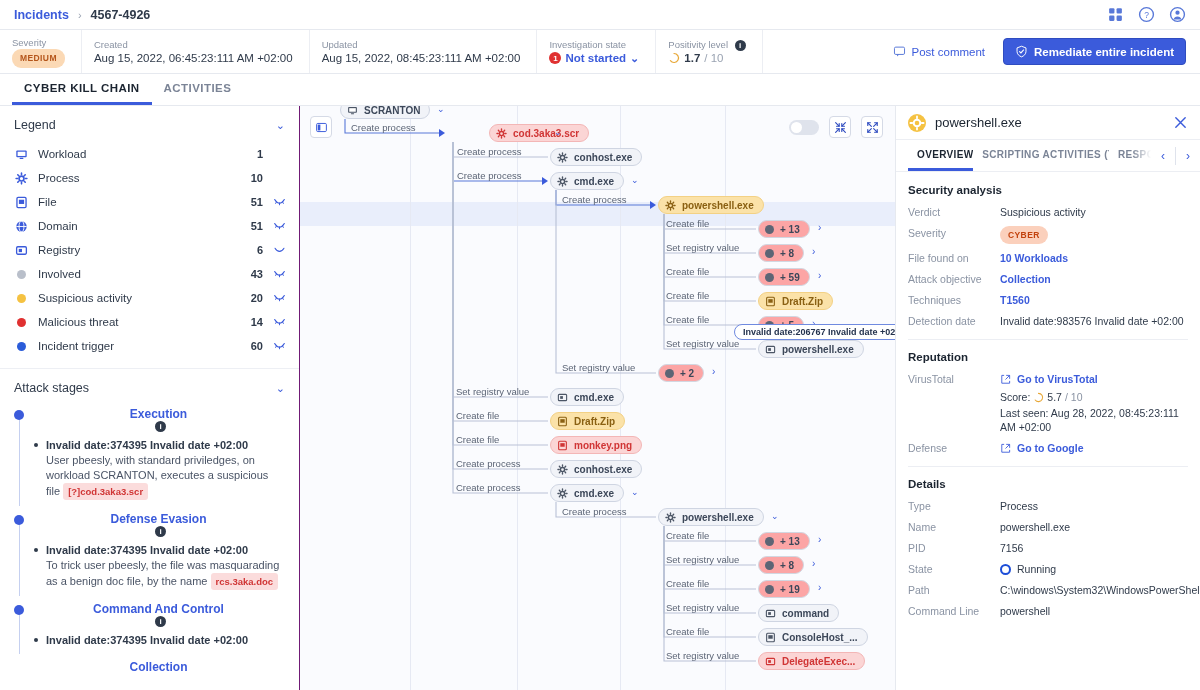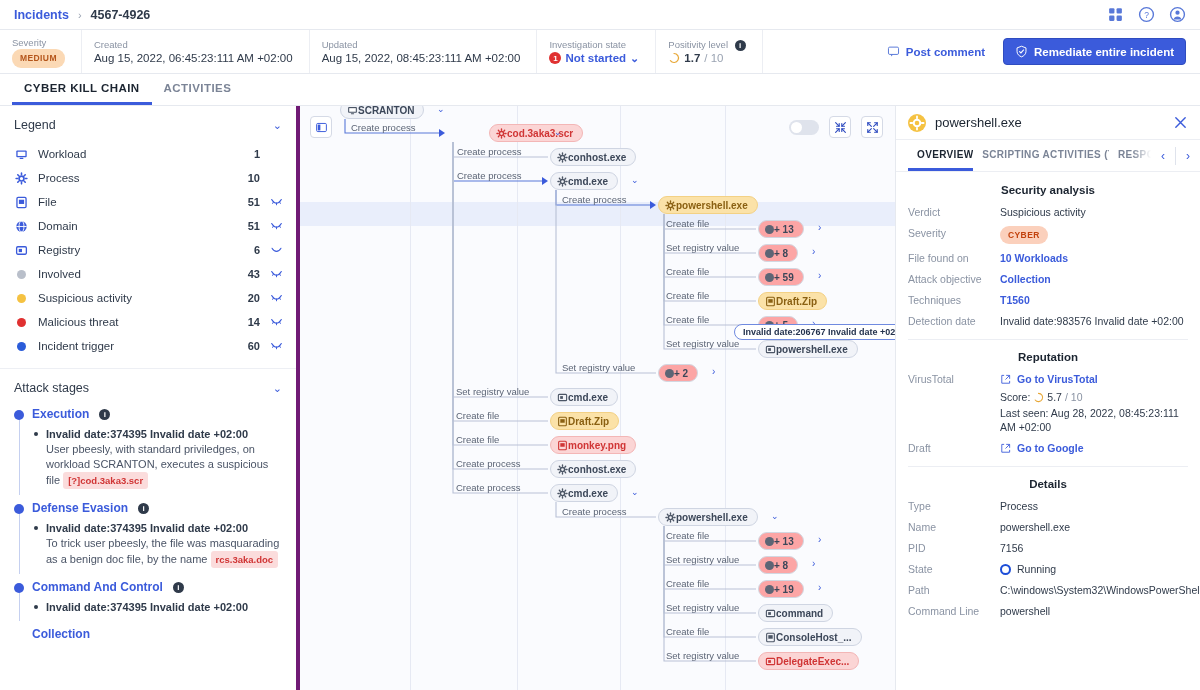--- a/index.html
+++ b/index.html
@@ -44,21 +44,21 @@
   .meta-value { font-size: 11.5px; color: #2f3a4a; line-height: 15px; display: flex; align-items: center; gap: 4px; white-space: nowrap; }
   .meta-value.red { color: #e03131; font-weight: 600; }
   .meta-value.link { color: #3b5bdb; font-weight: 600; }
   .badge-med {
     background: #fbd9b5; color: #b5561b; font-size: 8.5px; font-weight: 700;
     letter-spacing: .4px; padding: 2px 8px; border-radius: 9px; display: inline-block;
   }
   .meta-actions { flex: 1; display: flex; align-items: center; justify-content: flex-end; gap: 14px; padding-right: 14px; }
   .btn-ghost {
     display: flex; align-items: center; gap: 6px;
-    color: #3b5bdb; font-size: 11.5px; font-weight: 700;
+    color: #3b5bdb; font-size: 11.5px; font-weight: 400;
     background: none; border: none; cursor: pointer; padding: 5px 4px;
   }
   .btn-primary {
     display: flex; align-items: center; gap: 6px;
     background: #3b5bdb; color: #fff; font-size: 11.5px; font-weight: 600;
     border: 1px solid #2f4cc0; border-radius: 4px; padding: 6px 11px; cursor: pointer;
   }
   .dot-num {
     width: 12px; height: 12px; border-radius: 50%; background: #e03131; color: #fff;
     font-size: 8px; font-weight: 700; display: inline-flex; align-items: center; justify-content: center;
@@ -84,21 +84,21 @@
     color: #7b8496; cursor: pointer; border-bottom: 3px solid transparent;
   }
   .tab.active { color: #1b2430; border-bottom-color: #3b5bdb; }
 
   
   .workarea { flex: 1; display: flex; min-height: 0; }
 
   
   .leftpanel {
     width: 300px; flex: 0 0 300px; background: #fff;
-    border-right: 4px solid #701a75; overflow: hidden; position: relative;
+    border-right: 1px solid #701a75; overflow: hidden; position: relative;
   }
   .panel-head {
     display: flex; align-items: center; justify-content: space-between;
     padding: 12px 14px 10px 14px; font-size: 12.5px; color: #2f3a4a;
   }
   .chev { color: #3b5bdb; font-size: 11px; }
   .legend-list { padding: 0 14px; }
   .legend-row {
     display: flex; align-items: center; height: 24px; font-size: 11.5px; color: #2f3a4a;
   }
@@ -111,21 +111,21 @@
 
   .stage-list { padding: 2px 14px 0 14px; position: relative; }
   .stage { position: relative; padding-left: 18px; }
   .stage-rail {
     position: absolute; left: 5px; top: 6px; bottom: -6px; width: 1px; background: #c5d0f0;
   }
   .stage-dot {
     position: absolute; left: 0; top: 3px; width: 10px; height: 10px;
     border-radius: 50%; background: #3b5bdb;
   }
-  .stage-title { display: flex; align-items: center; gap: 6px; color: #3b5bdb; font-size: 12px; font-weight: 600; margin-bottom: 6px; }
+  .stage-title { display: flex; align-items: center; color: #3b5bdb; font-size: 12px; font-weight: 600; margin-bottom: 6px; flex-direction: column; }
   .ev { padding-left: 14px; position: relative; margin-bottom: 12px; }
   .ev::before {
     content: ""; position: absolute; left: 2px; top: 5px;
     width: 4px; height: 4px; border-radius: 50%; background: #2f3a4a;
   }
   .ev-time { font-size: 11px; font-weight: 700; color: #2f3a4a; line-height: 15px; }
   .ev-text { font-size: 11px; color: #4a5466; line-height: 15px; }
   .chip-red {
     display: inline-block; background: #fbdcdc; color: #d03535; border-radius: 3px;
     font-size: 9.5px; font-weight: 700; padding: 1px 5px; vertical-align: baseline;
@@ -150,21 +150,21 @@
     position: absolute; right: 12px; top: 10px; display: flex; align-items: center; gap: 10px;
   }
   .toggle {
     width: 30px; height: 15px; border-radius: 8px; background: #dfe3ec; position: relative; cursor: pointer;
   }
   .toggle::after {
     content: ""; position: absolute; left: 2px; top: 2px; width: 11px; height: 11px;
     border-radius: 50%; background: #fff;
   }
   .node {
-    position: absolute; display: inline-flex; align-items: center; 
+    position: absolute; display: inline-flex; align-items: center; gap: 6px;
     height: 18px; padding: 0 9px 0 6px; border-radius: 10px;
     border: 1px solid #cfd5e2; background: #f1f3f8;
     font-size: 10px; font-weight: 700; color: #3c4759; white-space: nowrap;
   }
   .node.red { background: #fbd5d5; border-color: #f3b6b6; color: #d03535; }
   .node.yellow { background: #fbe2a8; border-color: #f3d185; color: #8a6012; }
   .node.grey-round { background: #fca5a5; border-color: #d2d7e1; border-radius: 10px; }
   .node .gico { width: 11px; height: 11px; display: block; flex: 0 0 11px; }
   .edge-label {
     position: absolute; font-size: 9.5px; color: #5b6475; white-space: nowrap; background: transparent;
@@ -196,21 +196,21 @@
     letter-spacing: .35px; color: #7b8496; cursor: pointer; border-bottom: 3px solid transparent;
     white-space: nowrap; overflow: hidden;
   }
   .dtab.active { color: #1b2430; border-bottom-color: #3b5bdb; }
   .dtab.fade { -webkit-mask-image: linear-gradient(to right,#000 55%,transparent 100%);
                mask-image: linear-gradient(to right,#000 55%,transparent 100%); max-width: 42px; }
   .dtab-navs { margin-left: auto; display: flex; align-items: center; }
   .dnav { width: 24px; display: flex; align-items: center; justify-content: center; color: #3b5bdb; font-size: 12px; cursor: pointer; }
   .dnav-sep { width: 1px; height: 18px; background: #dfe3ec; align-self: center; }
   .det-body { flex: 1; overflow: hidden; padding: 12px 12px 0 12px; }
-  .sec-title { font-size: 11.5px; font-weight: 700; color: #1b2430; margin-bottom: 9px; text-align: center; }
+  .sec-title { font-size: 11.5px; font-weight: 700; color: #1b2430; margin-bottom: 9px; }
   .kv { display: flex; margin-bottom: 7px; align-items: flex-start; }
   .k { width: 92px; flex: 0 0 92px; font-size: 10.5px; color: #8a93a3; line-height: 14px; }
   .v { flex: 1; font-size: 10.5px; color: #2f3a4a; line-height: 14px; }
   .v.link { color: #3b5bdb; font-weight: 600; }
   .badge-high {
     background: #fbd0bc; color: #c2410c; font-size: 8.5px; font-weight: 700; letter-spacing: .4px;
     padding: 2px 8px; border-radius: 9px; display: inline-block;
   }
   .divider { height: 1px; background: #eceef3; margin: 11px 0; }
   .extlink { display: flex; align-items: center; gap: 6px; color: #3b5bdb; font-weight: 600; font-size: 10.5px; }
@@ -821,21 +821,21 @@
               <svg width="11" height="11" viewBox="0 0 16 16">
                 <path d="M8 2 A6 6 0 1 1 3.2 11.6" fill="none" stroke="#e8a838" stroke-width="1.6" stroke-linecap="round"></path>
               </svg>
               <span>5.7</span>
               <span style="color:#8a93a3">/ 10</span>
             </div>
             <div style="margin-top:2px;">Last seen: Aug 28, 2022, 08:45:23:111 AM +02:00</div>
           </div>
         </div>
         <div class="kv">
-          <div class="k">Draft</div>
+          <div class="k">Defense</div>
           <div class="v">
             <span class="extlink">
               <svg width="11" height="11" viewBox="0 0 16 16">
                 <path d="M6 2 H2.6 v11.4 H14 V10" fill="none" stroke="#3b5bdb" stroke-width="1.3"></path>
                 <path d="M9 2 H14 V7 M14 2 L8 8" fill="none" stroke="#3b5bdb" stroke-width="1.3"></path>
               </svg>
               <span>Go to Google</span>
             </span>
           </div>
         </div>

